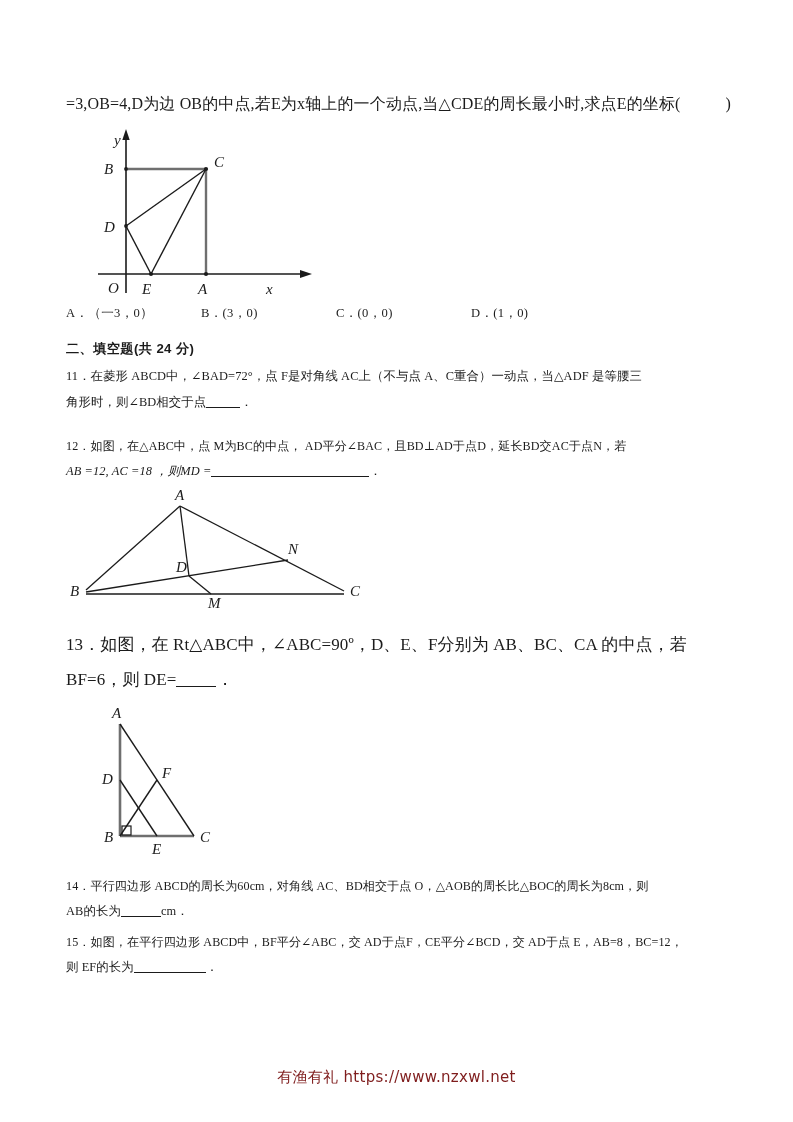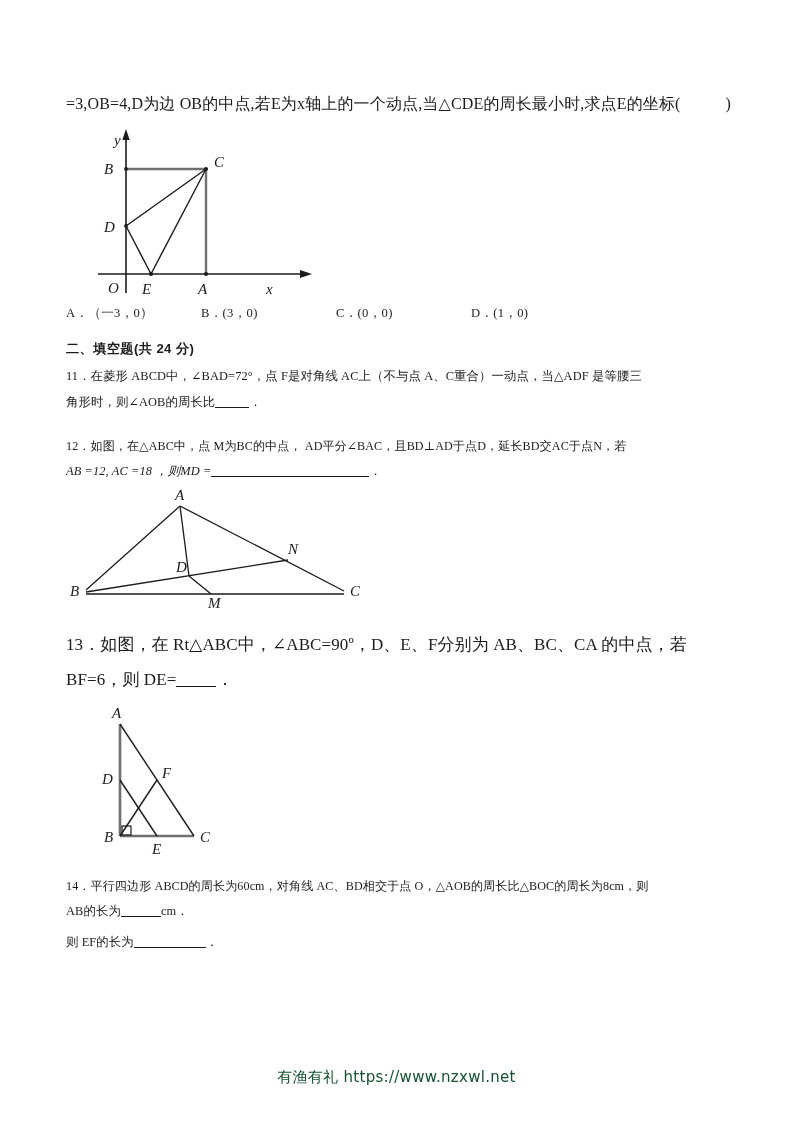--- a/index.html
+++ b/index.html
@@ -64,21 +64,21 @@
   }
   .figwrap {
     position: relative;
   }
   .watermark {
     position: absolute;
     left: 0;
     top: 1068px;
     width: 793px;
     text-align: center;
-    color: #14532d;
+    color: #7f1d1d;
     font-size: 15px;
     font-family: "DejaVu Sans", "Liberation Sans", sans-serif;
     letter-spacing: 0.3px;
   }
   .row-gap-sm { height: 6px; }
   .row-gap-md { height: 12px; }
   .row-gap-lg { height: 18px; }
   svg text {
     font-family: "Liberation Serif", "DejaVu Serif", serif;
     font-style: italic;
@@ -140,21 +140,21 @@
 
     <div class="row-gap-lg"></div>
 
     <div class="sec-head">二、填空题(共 24 分)</div>
 
     <div class="row-gap-sm"></div>
 
     <div class="qblock">
       <div>11．在菱形 ABCD中，∠BAD=72°，点 F是对角线 AC上（不与点 A、C重合）一动点，当△ADF 是等腰三</div>
       <div>
-        <span>角形时，则∠AOB的周长比</span><span class="blank" style="width:34px;"></span><span>．</span>
+        <span>角形时，则∠BD相交于点</span><span class="blank" style="width:34px;"></span><span>．</span>
       </div>
     </div>
 
     <div class="row-gap-sm"></div>
 
     <div class="qblock">
       <div style="font-size:12.1px;margin-top:13px;">12．如图，在△ABC中，点 M为BC的中点， AD平分∠BAC，且BD⊥AD于点D，延长BD交AC于点N，若</div>
       <div>
         <span class="it">AB =12, AC =18 ，则MD =</span><span class="blank" style="width:158px;"></span><span>．</span>
       </div>
@@ -218,20 +218,21 @@
     <div class="qblock">
       <div style="font-size:12.1px;">14．平行四边形 ABCD的周长为60cm，对角线 AC、BD相交于点 O，△AOB的周长比△BOC的周长为8cm，则</div>
       <div>
         <span>AB的长为</span><span class="blank" style="width:40px;"></span><span>cm．</span>
       </div>
     </div>
 
     <div class="row-gap-sm"></div>
 
     <div class="qblock">
+      <div style="font-size:12.1px;">15．如图，在平行四边形 ABCD中，BF平分∠ABC，交 AD于点F，CE平分∠BCD，交 AD于点 E，AB=8，BC=12，</div>
       <div>
         <span>则 EF的长为</span><span class="blank" style="width:72px;"></span><span>．</span>
       </div>
     </div>
 
   </div>
 
   <div class="watermark">有渔有礼 https://www.nzxwl.net</div>
 </div>
 

